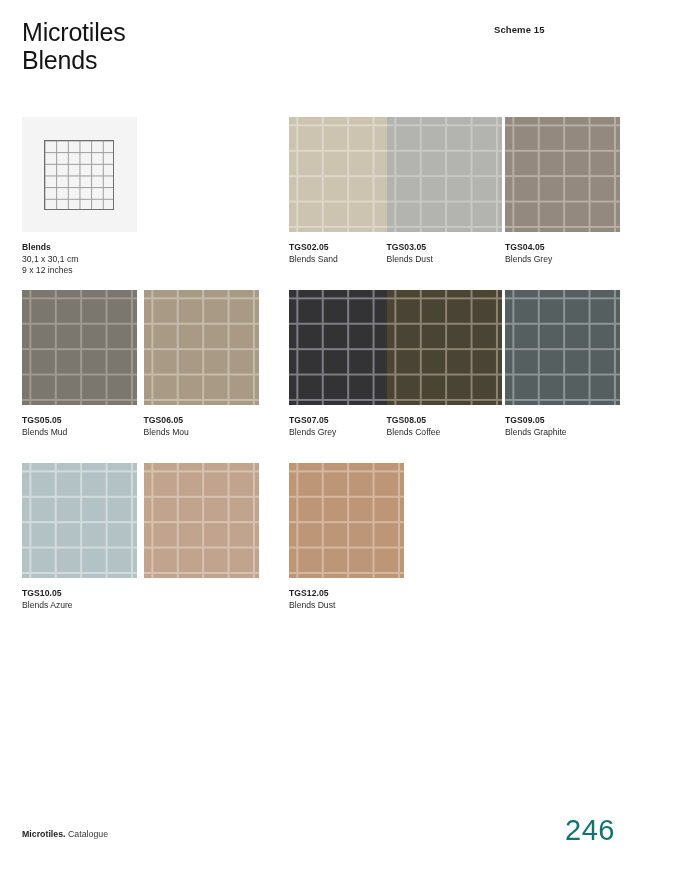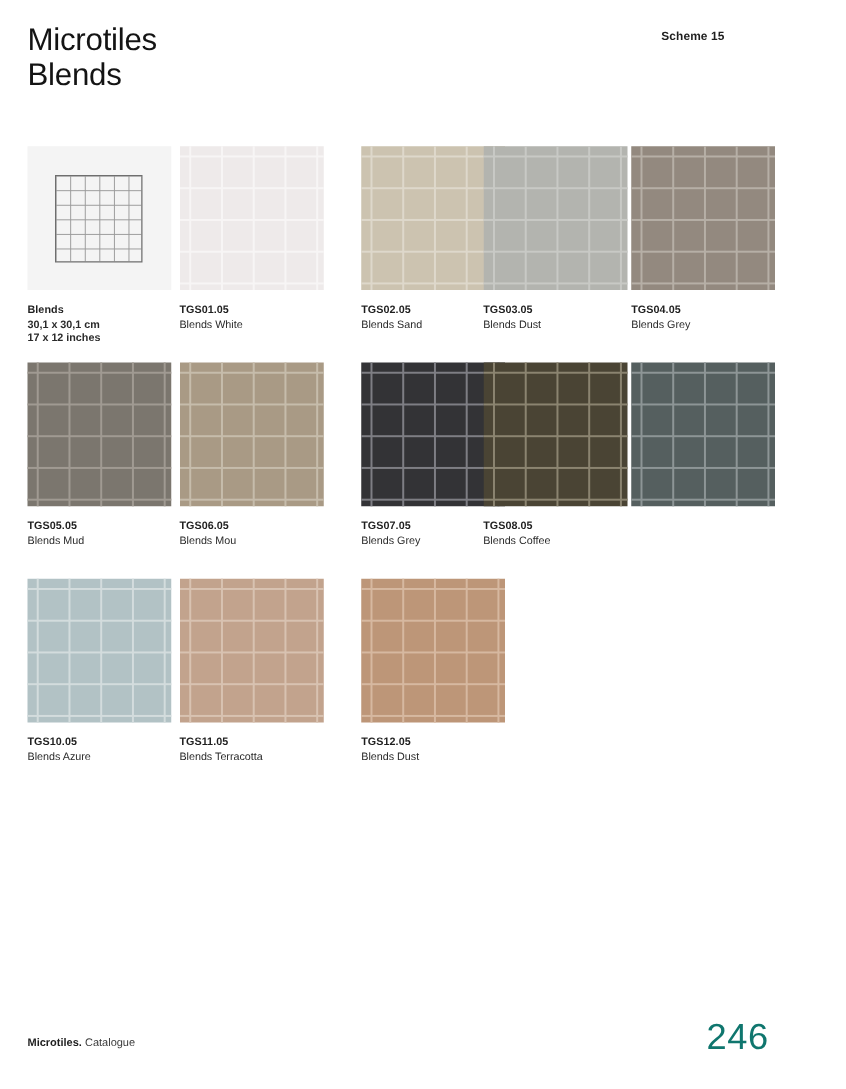--- a/index.html
+++ b/index.html
@@ -28,21 +28,21 @@
   #page-title {
     font-size: 25px;
     line-height: 28px;
     font-weight: 400;
     letter-spacing: -0.2px;
     color: #141414;
     white-space: pre-line;
   }
   #scheme-label {
     position: absolute;
-    left: 507px;
+    left: 472px;
     top: 6px;
     font-size: 9.5px;
     font-weight: 700;
     letter-spacing: 0.1px;
     color: #1f1f1f;
   }
 
   
   #swatch-grid {
     position: absolute;
@@ -104,21 +104,21 @@
     font-weight: 700;
     letter-spacing: 0.05px;
   }
   .caption .name {
     display: block;
     font-weight: 400;
     color: #2a2a2a;
   }
   .caption .dim {
     display: block;
-    font-weight: 700;
+    font-weight: 400;
     color: #2a2a2a;
   }
 
   
   #footer {
     position: absolute;
     left: 22px;
     bottom: 24px;
     width: 633px;
     height: 40px;
@@ -160,28 +160,21 @@
 <div id="swatch-grid">
 
   <div class="swatch-row">
     <div class="swatch-cell" data-col="0">
       <div class="swatch-tile outline">
         <div class="outline-grid"></div>
       </div>
       <div class="caption">
         <span class="code">Blends</span>
         <span class="dim">30,1 x 30,1 cm</span>
-        <span class="dim">17 x 12 inches</span>
-      </div>
-    </div>
-    <div class="swatch-cell" data-col="1">
-      <div class="swatch-tile" style="background-color: rgb(238, 234, 234); background-image: linear-gradient(to right, rgb(247, 245, 245) 1.6px, transparent 1.6px), linear-gradient(rgb(247, 245, 245) 1.6px, transparent 1.6px); background-size: 25.4px 25.4px; background-position: -18px -18px;"></div>
-      <div class="caption">
-        <span class="code">TGS01.05</span>
-        <span class="name">Blends White</span>
+        <span class="dim">9 x 12 inches</span>
       </div>
     </div>
     <div class="swatch-cell" data-col="2">
       <div class="swatch-tile" style="background-color: rgb(204, 195, 176); background-image: linear-gradient(to right, rgb(222, 216, 203) 1.6px, transparent 1.6px), linear-gradient(rgb(222, 216, 203) 1.6px, transparent 1.6px); background-size: 25.4px 25.4px; background-position: -18px -18px;"></div>
       <div class="caption">
         <span class="code">TGS02.05</span>
         <span class="name">Blends Sand</span>
       </div>
     </div>
     <div class="swatch-cell" data-col="3">
@@ -224,37 +217,37 @@
     </div>
     <div class="swatch-cell" data-col="3">
       <div class="swatch-tile" style="background-color: rgb(74, 68, 52); background-image: linear-gradient(to right, rgb(139, 132, 112) 1.6px, transparent 1.6px), linear-gradient(rgb(139, 132, 112) 1.6px, transparent 1.6px); background-size: 25.4px 25.4px; background-position: -18px -18px;"></div>
       <div class="caption">
         <span class="code">TGS08.05</span>
         <span class="name">Blends Coffee</span>
       </div>
     </div>
     <div class="swatch-cell" data-col="4">
       <div class="swatch-tile" style="background-color: rgb(85, 95, 95); background-image: linear-gradient(to right, rgb(141, 149, 150) 1.6px, transparent 1.6px), linear-gradient(rgb(141, 149, 150) 1.6px, transparent 1.6px); background-size: 25.4px 25.4px; background-position: -18px -18px;"></div>
+      <div class="caption">
+        <span class="code">TGS09.05</span>
+        <span class="name">Blends Graphite</span>
+      </div>
     </div>
   </div>
 
   <div class="swatch-row">
     <div class="swatch-cell" data-col="0">
       <div class="swatch-tile" style="background-color: rgb(178, 194, 197); background-image: linear-gradient(to right, rgb(211, 220, 221) 1.6px, transparent 1.6px), linear-gradient(rgb(211, 220, 221) 1.6px, transparent 1.6px); background-size: 25.4px 25.4px; background-position: -18px -18px;"></div>
       <div class="caption">
         <span class="code">TGS10.05</span>
         <span class="name">Blends Azure</span>
       </div>
     </div>
     <div class="swatch-cell" data-col="1">
       <div class="swatch-tile" style="background-color: rgb(194, 163, 141); background-image: linear-gradient(to right, rgb(216, 194, 177) 1.6px, transparent 1.6px), linear-gradient(rgb(216, 194, 177) 1.6px, transparent 1.6px); background-size: 25.4px 25.4px; background-position: -18px -18px;"></div>
-      <div class="caption">
-        <span class="code">TGS11.05</span>
-        <span class="name">Blends Terracotta</span>
-      </div>
     </div>
     <div class="swatch-cell" data-col="2">
       <div class="swatch-tile" style="background-color: rgb(189, 150, 120); background-image: linear-gradient(to right, rgb(214, 184, 160) 1.6px, transparent 1.6px), linear-gradient(rgb(214, 184, 160) 1.6px, transparent 1.6px); background-size: 25.4px 25.4px; background-position: -18px -18px;"></div>
       <div class="caption">
         <span class="code">TGS12.05</span>
         <span class="name">Blends Dust</span>
       </div>
     </div>
   </div>
 

